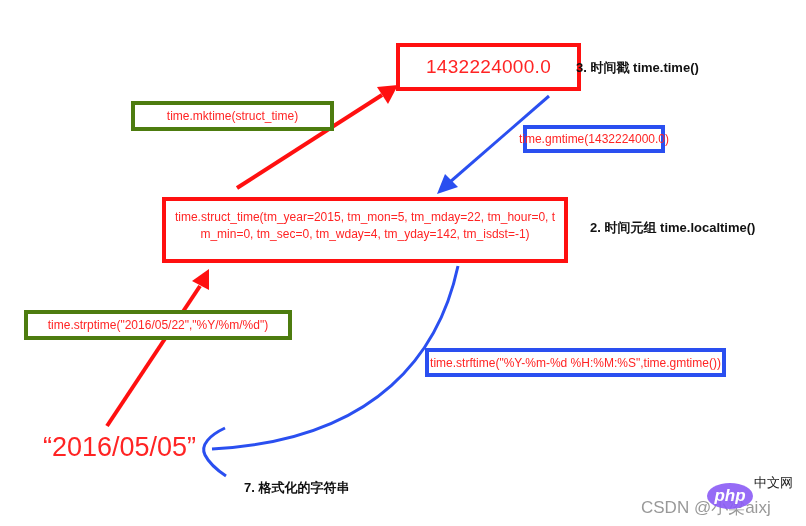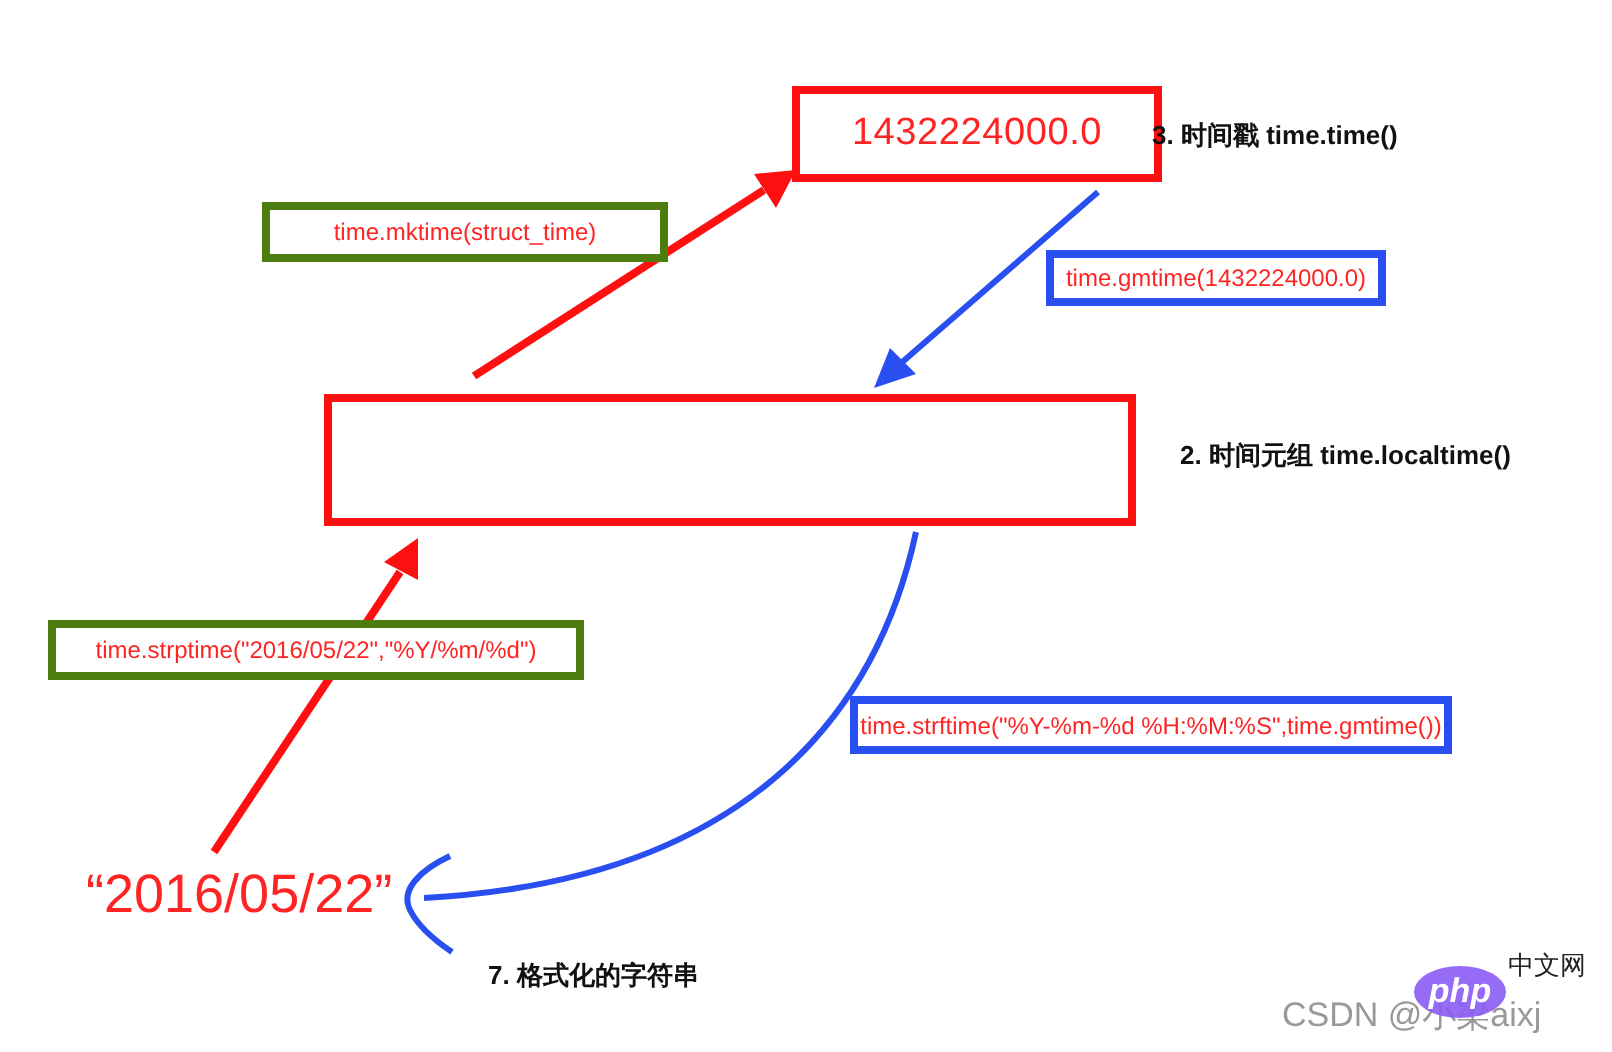--- a/index.html
+++ b/index.html
@@ -4,21 +4,21 @@
 <style>
   html, body { margin: 0; padding: 0; background: #ffffff; }
   body { width: 806px; height: 526px; position: relative; overflow: hidden; font-family: "Liberation Sans", "DejaVu Sans", sans-serif; }
   svg.arrows { position: absolute; left: 0; top: 0; width: 806px; height: 526px; pointer-events: none; }
   .box { position: absolute; box-sizing: border-box; display: flex; align-items: center; justify-content: center; color: #ff2424; background: #fff; }
   .box.red { border: 4px solid #ff1010; }
   .box.cyan { border: 4px solid #4d7c0f; }
   .box.blue { border: 4px solid #2a4ff0; }
   .ts { left: 396px; top: 43px; width: 185px; height: 48px; font-size: 19px; letter-spacing: 0.3px; }
   .mk { left: 131px; top: 101px; width: 203px; height: 30px; font-size: 12px; }
-  .gm { left: 523px; top: 125px; width: 170px; height: 28px; font-size: 12px; border-width: 3px; }
+  .gm { left: 523px; top: 125px; width: 142px; height: 28px; font-size: 12px; border-width: 3px; }
   .st { left: 162px; top: 197px; width: 406px; height: 66px; font-size: 12px; align-items: flex-start; padding-top: 8px; text-align: center; line-height: 17px; border-width: 3px; }
   .sp { left: 24px; top: 310px; width: 268px; height: 30px; font-size: 12px; }
   .sf { left: 425px; top: 348px; width: 301px; height: 29px; font-size: 12px; border-width: 3px; }
   .date { position: absolute; left: 43px; top: 432px; font-size: 27px; color: #ff2424; white-space: nowrap; }
   .label { position: absolute; font-size: 13px; font-weight: bold; color: #111; white-space: nowrap; }
   .l3 { left: 576px; top: 59px; }
   .l2 { left: 590px; top: 219px; }
   .l1 { left: 244px; top: 479px; }
   .wm { position: absolute; left: 641px; top: 496px; font-size: 17px; color: #999; white-space: nowrap; }
   .php { position: absolute; left: 707px; top: 483px; width: 46px; height: 26px; border-radius: 50%; background: #8b5cf6; color: #fff; font-style: italic; font-weight: bold; font-size: 17px; display: flex; align-items: center; justify-content: center; opacity: 0.9; }
@@ -55,30 +55,32 @@
 <div class="box cyan mk">
   <span>time.mktime(struct_time)</span>
 </div>
 
 <div class="box blue gm">
   <span>time.gmtime(1432224000.0)</span>
 </div>
 
 <div class="box red st">
   <div>
+    <div>time.struct_time(tm_year=2015, tm_mon=5, tm_mday=22, tm_hour=0, t</div>
+    <div>m_min=0, tm_sec=0, tm_wday=4, tm_yday=142, tm_isdst=-1)</div>
   </div>
 </div>
 <div class="label l2">2. 时间元组 time.localtime()</div>
 
 <div class="box cyan sp">
   <span>time.strptime("2016/05/22","%Y/%m/%d")</span>
 </div>
 
 <div class="box blue sf">
   <span>time.strftime("%Y-%m-%d %H:%M:%S",time.gmtime())</span>
 </div>
 
-<div class="date">“2016/05/22”</div>
+<div class="date">“2016/05/05”</div>
 <div class="label l1">7. 格式化的字符串</div>
 
 <div class="wm">CSDN @小梁aixj</div>
 <div class="php">php</div>
 <div class="cnweb">中文网</div>
 
 </body></html>

